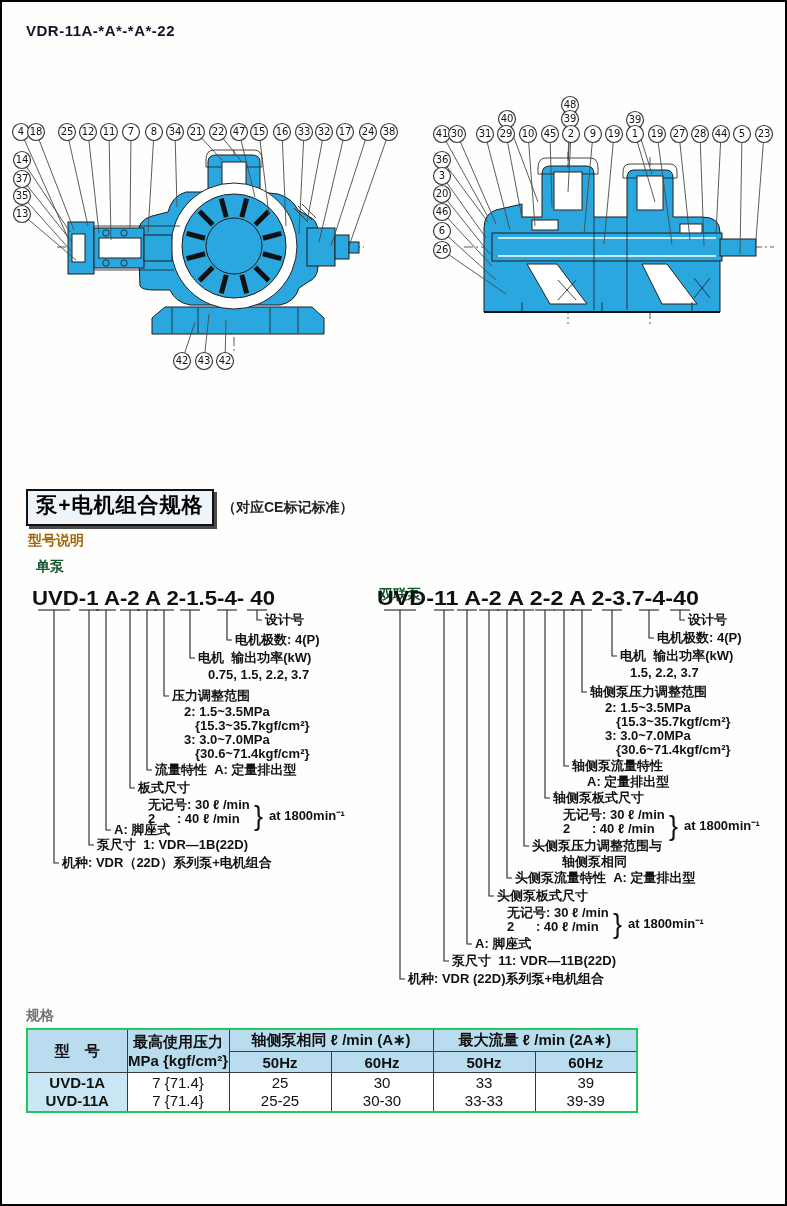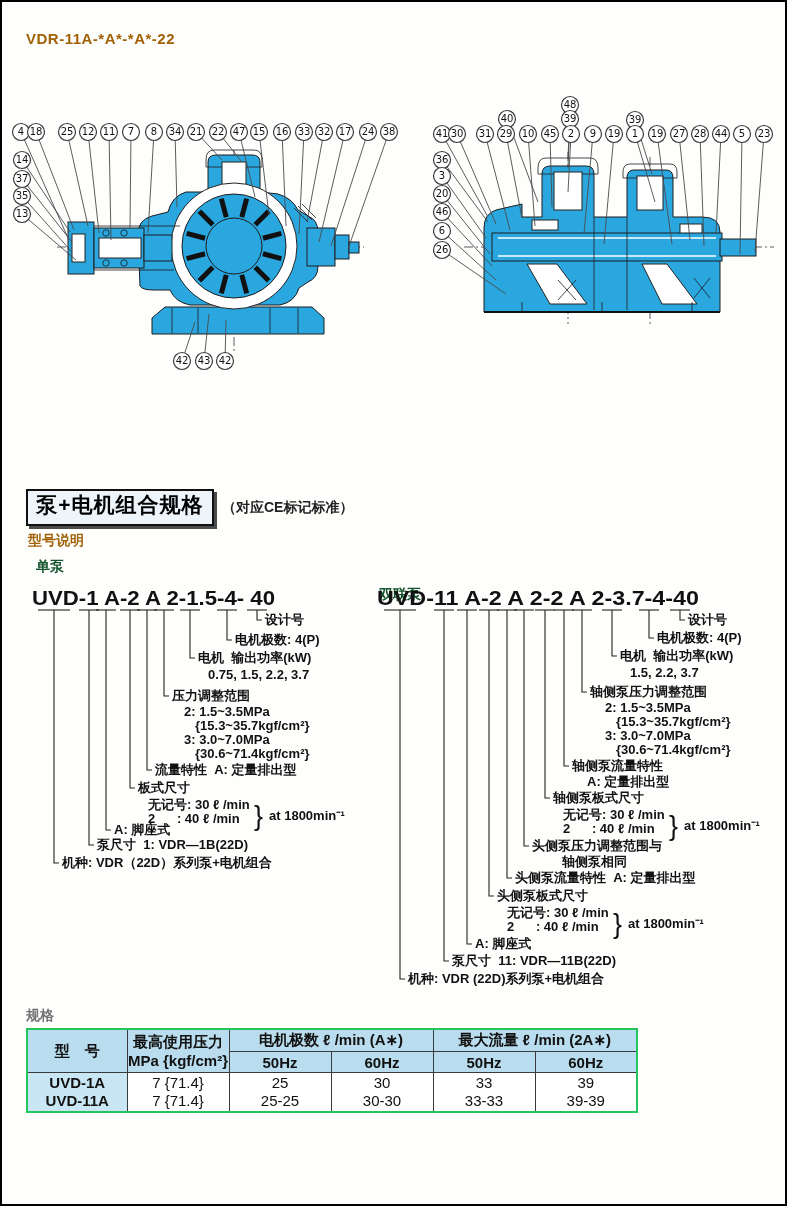--- a/index.html
+++ b/index.html
@@ -2,21 +2,21 @@
 <html><head>
 <meta charset="utf-8">
 <style>
   html,body{margin:0;padding:0;background:#e8e8e8;}
   .page{
     position:relative;width:787px;height:1206px;margin:0 auto;
     background:#fefefd;border:2px solid #000;box-sizing:border-box;
     font-family:"Liberation Sans",sans-serif;overflow:hidden;
   }
   .abs{position:absolute;}
-  .model-header{left:24px;top:28px;font-size:15px;font-weight:bold;color:#a16207;letter-spacing:.5px;}
+  .model-header{left:24px;top:20px;font-size:15px;font-weight:bold;color:#0f172a;letter-spacing:.5px;}
   .section-title-box{
     left:24px;top:487px;width:184px;height:33px;background:#edf5fb;
     border:2px solid #111;box-shadow:3px 3px 0 #4a4a4a;
     display:flex;justify-content:center;
     font-size:21px;font-weight:bold;color:#000;letter-spacing:1px;
   }
   .section-subtitle{left:220px;top:497px;font-size:14px;font-weight:bold;color:#222;}
   .model-desc{left:26px;top:530px;font-size:14px;font-weight:bold;color:#a16207;}
   .pump-label{font-size:14px;font-weight:bold;color:#14532d;}
   .pump-label.single{left:34px;top:556px;}
@@ -422,21 +422,21 @@
         <col style="width:102px">
         <col style="width:102px">
     </colgroup>
     <tbody>
         <tr>
       <th rowspan="2">型　号</th>
       <th rowspan="2">
         <div>最高使用压力</div>
         <div>MPa {kgf/cm²}</div>
       </th>
-      <th colspan="2">电机极数  ℓ /min (A∗)</th>
+      <th colspan="2">轴侧泵相同  ℓ /min (A∗)</th>
       <th colspan="2">最大流量  ℓ /min (2A∗)</th>
     </tr>
     <tr class="hz-row">
       <th>50Hz</th>
       <th>60Hz</th>
       <th>50Hz</th>
       <th>60Hz</th>
     </tr>
     <tr>
       <td class="data-cell model-cell">

